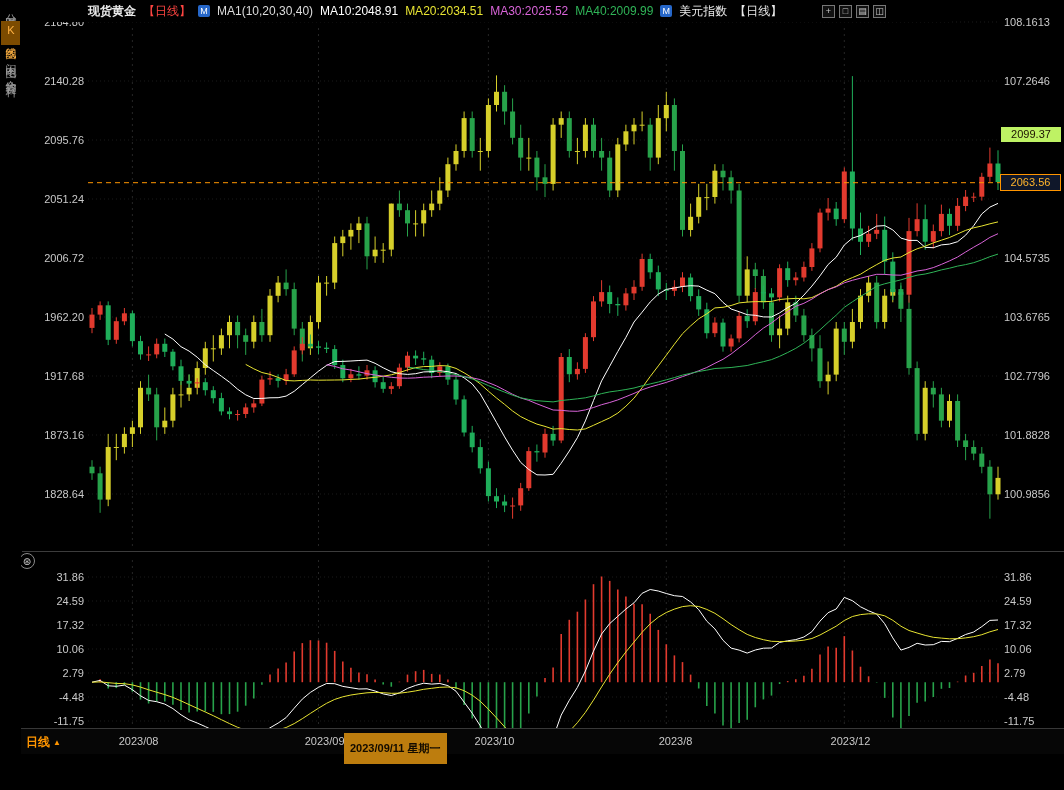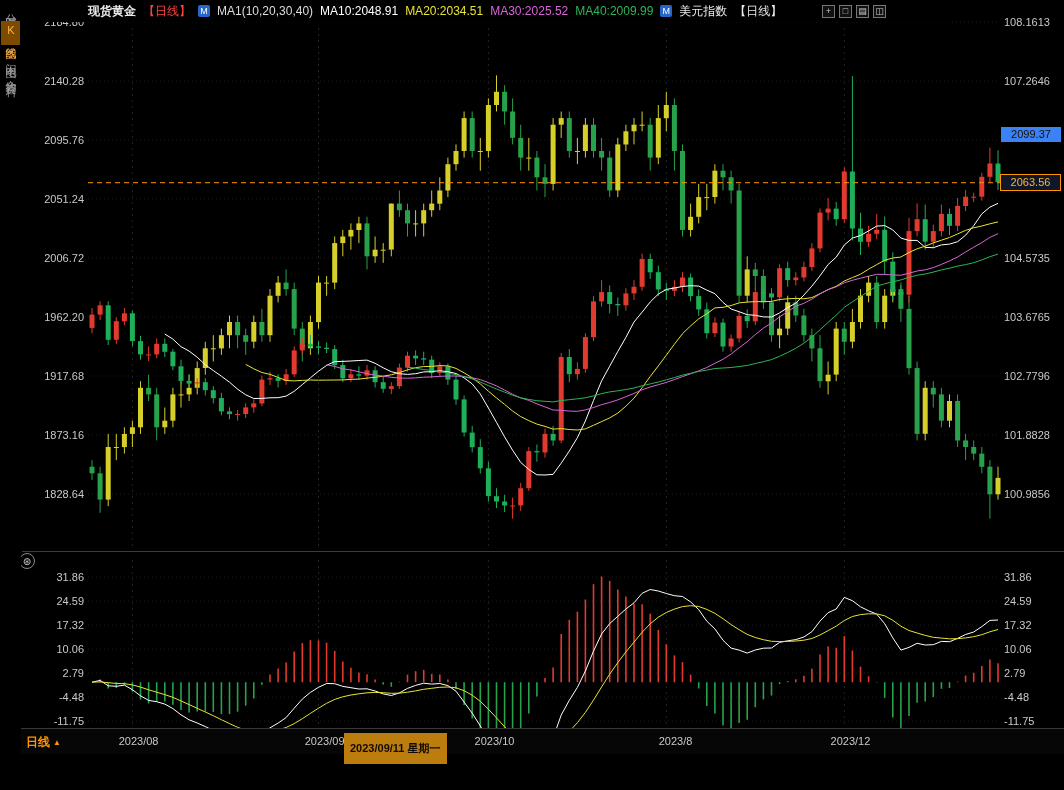--- a/index.html
+++ b/index.html
@@ -17,21 +17,21 @@
   .c-ma10{color:#ffffff;} .c-ma20{color:#e8e432;} .c-ma30{color:#d964d9;} .c-ma40{color:#2fb457;}
   .t-overlay{color:#e9e9e9;}
   .winicons{margin-left:auto;margin-right:64px;display:flex;gap:4px;}
   .winicon{width:13px;height:13px;border:1px solid #777;color:#ccc;font-size:9px;line-height:11px;
            text-align:center;box-sizing:border-box;cursor:pointer;background:#111;}
   .sidebar{left:0;top:0;width:21px;height:790px;z-index:6;padding-top:5px;box-sizing:border-box;
            display:flex;flex-direction:column;align-items:center;gap:10px;background:#000;}
   .side-item{writing-mode:vertical-rl;text-orientation:upright;font-size:11px;color:#9b9b9b;
              letter-spacing:2px;line-height:19px;cursor:pointer;}
   .side-item.active{background:#7c4b00;color:#ffb242;padding:3px 0;}
-  .badge-high{left:1001px;top:127px;width:60px;height:15px;background:#3b82f6;color:#1c1000;
+  .badge-high{left:1001px;top:127px;width:60px;height:15px;background:#bef264;color:#1c1000;
               font-size:11px;line-height:15px;text-align:center;z-index:4;}
   .badge-cur{left:1000px;top:174px;width:61px;height:17px;background:#0f172a;border:1px solid #ff9500;
              color:#ffb42b;font-size:11px;line-height:15px;text-align:center;z-index:4;box-sizing:border-box;}
   .macd-header{left:88px;top:556px;font-size:12px;display:flex;gap:12px;z-index:4;white-space:nowrap;}
   .mh-name,.mh-diff{color:#e0e0e0;} .mh-dea{color:#e8e432;} .mh-macd{color:#d964d9;}
   .circle-icon{left:19px;top:553px;width:16px;height:16px;border:1px solid #8a8a8a;border-radius:50%;
                color:#cfcfcf;font-size:10px;line-height:15px;text-align:center;z-index:4;box-sizing:border-box;cursor:pointer;}
   .bottombar{left:0;top:728px;width:1064px;height:26px;background:#060606;border-top:1px solid #383838;
              z-index:5;font-size:11px;box-sizing:border-box;}
   .period{position:absolute;left:26px;top:5px;color:#ff9500;font-weight:bold;font-size:12px;

